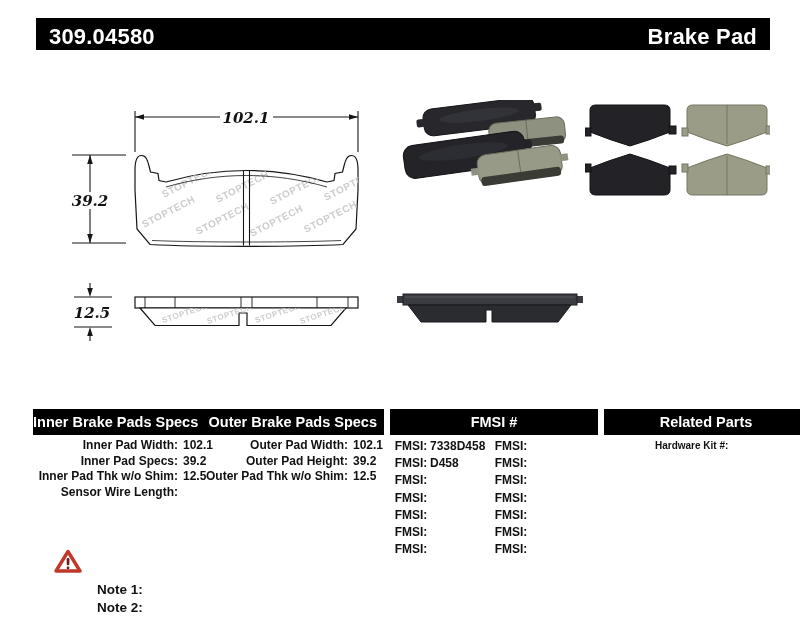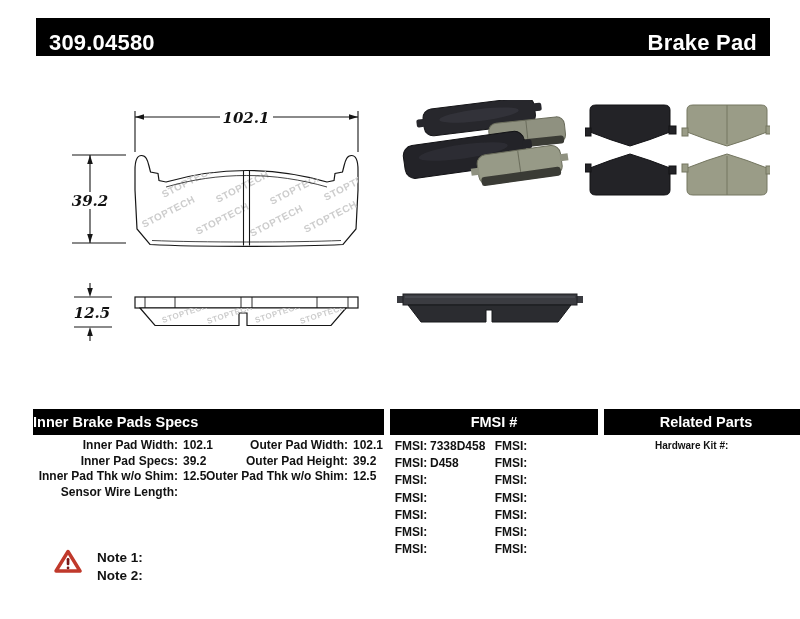--- a/index.html
+++ b/index.html
@@ -2,23 +2,23 @@
 <html><head>
 <meta charset="utf-8">
 <style>
   html,body { margin:0; padding:0; background:#ffffff; }
   .page {
     position:relative; width:800px; height:619px; background:#ffffff;
     font-family:"Liberation Sans", sans-serif; overflow:hidden;
   }
   
   .title-bar {
-    position:absolute; left:36px; top:18px; width:734px; height:38px;
+    position:absolute; left:36px; top:18px; width:734px; height:32px;
     background:#000; color:#fff; display:flex; justify-content:space-between;
-    align-items:flex-start; padding:12px 13px; box-sizing:border-box;
+    align-items:flex-end; padding:0 13px; box-sizing:border-box;
     font-size:22px; font-weight:bold; letter-spacing:0.2px;
   }
   
   .drawing   { position:absolute; left:60px;  top:95px;  }
   .photo-angled { position:absolute; left:400px; top:100px; }
   .photo-flat   { position:absolute; left:585px; top:100px; }
   .photo-edge   { position:absolute; left:395px; top:285px; }
   .dim { font-family:"DejaVu Serif", serif; font-style:italic; font-weight:bold;
          font-size:15px; fill:#111; }
   .wm-text { font-family:"Liberation Sans", sans-serif; font-weight:bold;
@@ -48,21 +48,21 @@
   #fmsi-col2 { left:492px; }
   .fmsi-row   { display:flex; white-space:nowrap; }
   .fmsi-label { width:38px; }
   .fmsi-value { }
   
   .related-rows { position:absolute; left:607px; top:438px; font-size:10px;
                   font-weight:bold; color:#111; line-height:15.5px;margin-left:48px; }
   
   .notes { position:absolute; left:54px; top:549px; display:flex; gap:15px;
            align-items:flex-start; }
-  .note-lines { font-size:13.5px; font-weight:bold; color:#111; line-height:18px; }
+  .note-lines { font-size:13.5px; font-weight:bold; color:#111; line-height:18px;margin-top:32px; }
 </style>
 </head>
 <body>
 
 <div class="page">
 
   <header class="title-bar">
     <span>309.04580</span>
     <span>Brake Pad</span>
   </header>
@@ -197,20 +197,21 @@
   <svg class="photo-edge" width="190" height="47" viewBox="0 0 190 47">
     <rect x="2" y="11" width="7" height="7" fill="#3b3c41"></rect>
     <rect x="181" y="11" width="7" height="7" fill="#3b3c41"></rect>
     <rect x="8" y="9" width="174" height="11" fill="#3b3c41" stroke="#1e1f22"></rect>
     <line x1="10" y1="12" x2="180" y2="12" stroke="#55565e"></line>
     <path d="M13,20 L26,37 L91,37 L91,25 L97,25 L97,37 L163,37 L176,20 Z" fill="#2b2c30" stroke="#17181b"></path>
   </svg>
 
   <div class="section-bar" id="bar-specs">
     <span class="half">Inner Brake Pads Specs</span>
+    <span class="half">Outer Brake Pads Specs</span>
   </div>
   <div class="section-bar" id="bar-fmsi">
     <span>FMSI #</span>
   </div>
   <div class="section-bar" id="bar-related">
     <span>Related Parts</span>
   </div>
 
   <div class="spec-table" id="inner-specs">
     <div class="spec-row">

